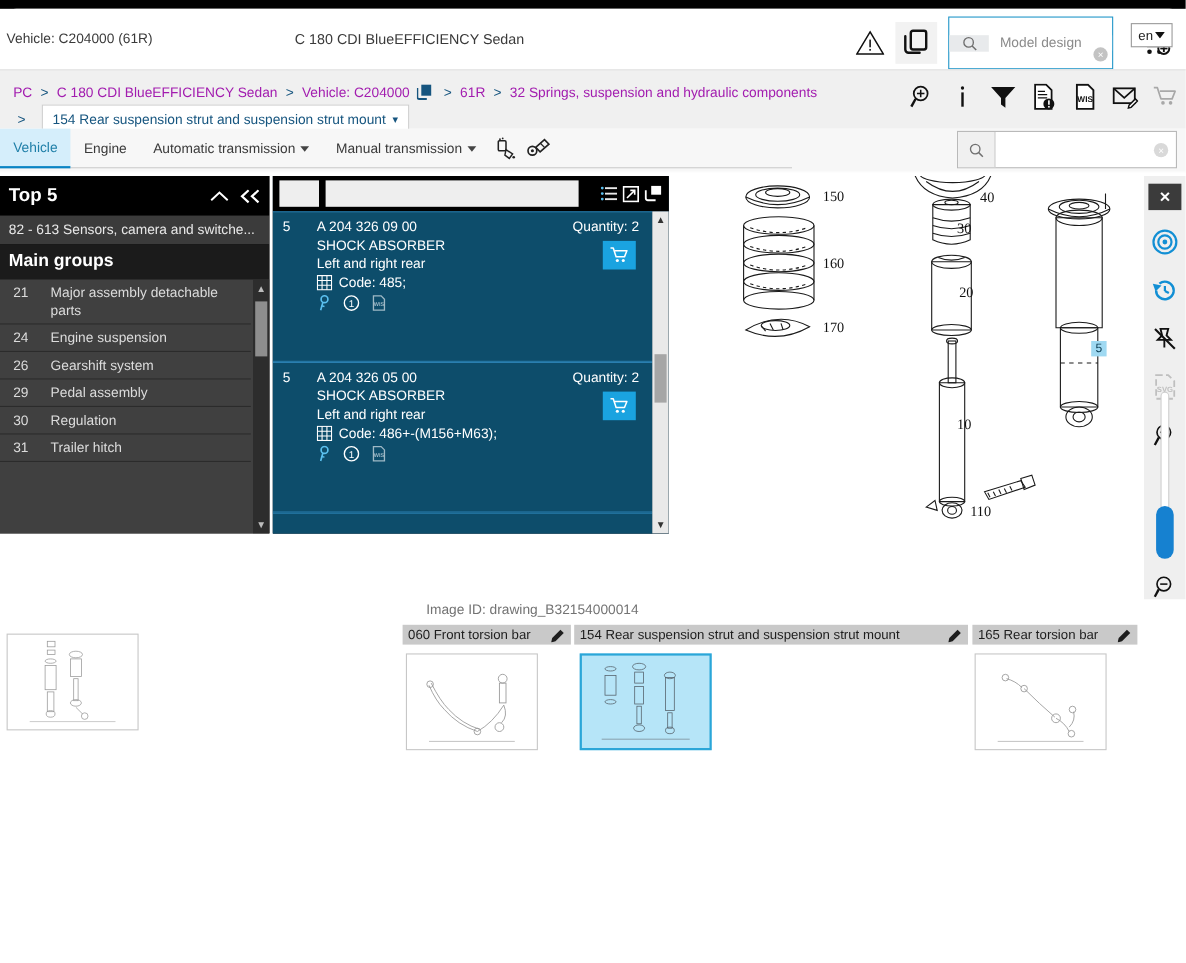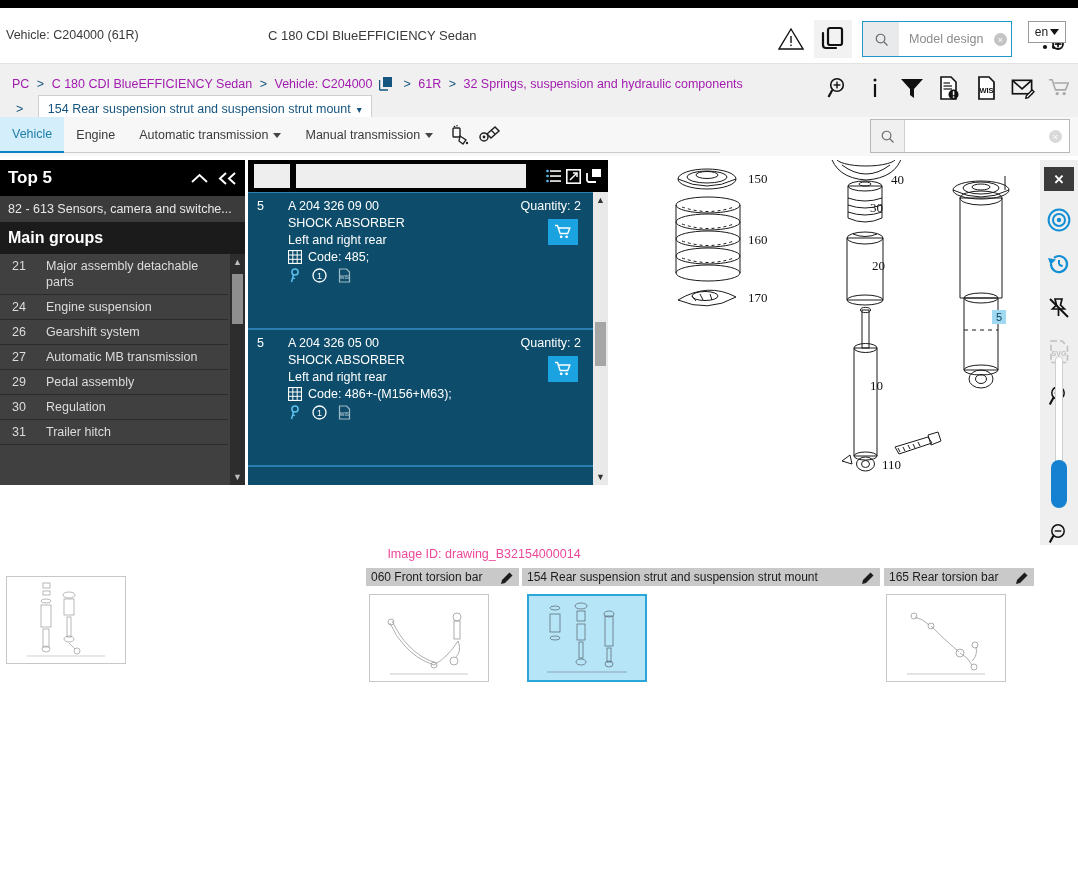--- a/index.html
+++ b/index.html
@@ -23,21 +23,21 @@
   .veh-id { position:absolute; left:6px; top:20px; font-size:12.5px; color:#3a3a3a; }
   .veh-model { position:absolute; left:268px; top:20px; font-size:13px; color:#3a3a3a; }
 
   .hdr-icons { position:absolute; right:8px; top:8px; height:46px; display:flex; align-items:center; gap:0px; }
 
   .warn-ico { width:34px; height:34px; display:flex; align-items:center; justify-content:center; }
   .copy-btn {
     width:38px; height:38px; background:#f2f2f2;
     display:flex; align-items:center; justify-content:center; margin-left:6px;
   }
-  .search-model { display:flex; height:36px; margin-left:10px; border:1px solid #2196c9; }
+  .search-model { display:flex; height:48px; margin-left:10px; border:1px solid #2196c9;align-items:center; }
   .search-model .sbtn { width:36px; background:#e8eaec; display:flex; align-items:center; justify-content:center; }
   .search-model .sinput {
     width:112px; background:#fff; display:flex; align-items:center;
     position:relative; padding-left:10px; font-size:12.5px; color:#8b8b8b;
   }
   .chip-x {
     width:13px; height:13px; border-radius:50%; background:#c3c3c3; color:#fff;
     font-size:9px; display:flex; align-items:center; justify-content:center;
     position:absolute; right:4px; top:11px;
   }
@@ -140,21 +140,21 @@
   .drawarea { position:absolute; left:620px; top:160px; width:458px; height:385px; background:#fff; overflow:hidden; }
   .numlbl { position:absolute; font-size:13px; font-family:"Liberation Serif", serif; color:#111; }
   .hot5 { position:absolute; background:#9fd9f2; color:#0b3c52; font-size:11px; padding:1px 4px; }
 
   
   .vtool { position:absolute; right:0; top:0; width:38px; height:385px; background:#efefef; }
   .vt-item { width:38px; height:44px; display:flex; align-items:center; justify-content:center; }
   .vt-close { width:30px; height:24px; background:#3b3b3b; color:#fff; display:flex; align-items:center; justify-content:center; font-size:13px; font-weight:bold; position:relative; }
   .vslider { position:absolute; left:15px; top:196px; width:8px; height:120px; background:#fff; border:1px solid #cfcfcf; border-radius:4px; }
   .vknob { position:absolute; left:11px; top:300px; width:16px; height:48px; background:#1681d0; border-radius:8px; }
-  .imgid { position:absolute; left:0; top:547px; width:968px; text-align:center; font-size:12.5px; color:#ec4899; }
+  .imgid { position:absolute; left:0; top:547px; width:968px; text-align:center; font-size:12.5px; color:#737373; }
 
   
   .thumbstrip { position:absolute; left:0; top:568px; width:1078px; height:115px; }
   .tgroup { position:absolute; top:0; }
   .tcap {
     height:18px; background:#c9c9c9; color:#1d1d1d; font-size:12px;
     display:flex; align-items:center; padding:0 5px; gap:6px; white-space:nowrap;
   }
   .tbox { margin-top:8px; width:120px; height:88px; background:#fff; border:1px solid #c7c7c7; position:relative; }
   .tbox.sel { background:#b6e5f8; border:2px solid #2ba6d8; }
@@ -371,24 +371,20 @@
         <span class="num">21</span>
         <span>Major assembly detachable parts</span>
       </div>
       <div class="mgitem">
         <span class="num">24</span>
         <span>Engine suspension</span>
       </div>
       <div class="mgitem">
         <span class="num">26</span>
         <span>Gearshift system</span>
-      </div>
-      <div class="mgitem">
-        <span class="num">27</span>
-        <span>Automatic MB transmission</span>
       </div>
       <div class="mgitem">
         <span class="num">29</span>
         <span>Pedal assembly</span>
       </div>
       <div class="mgitem">
         <span class="num">30</span>
         <span>Regulation</span>
       </div>
       <div class="mgitem">

